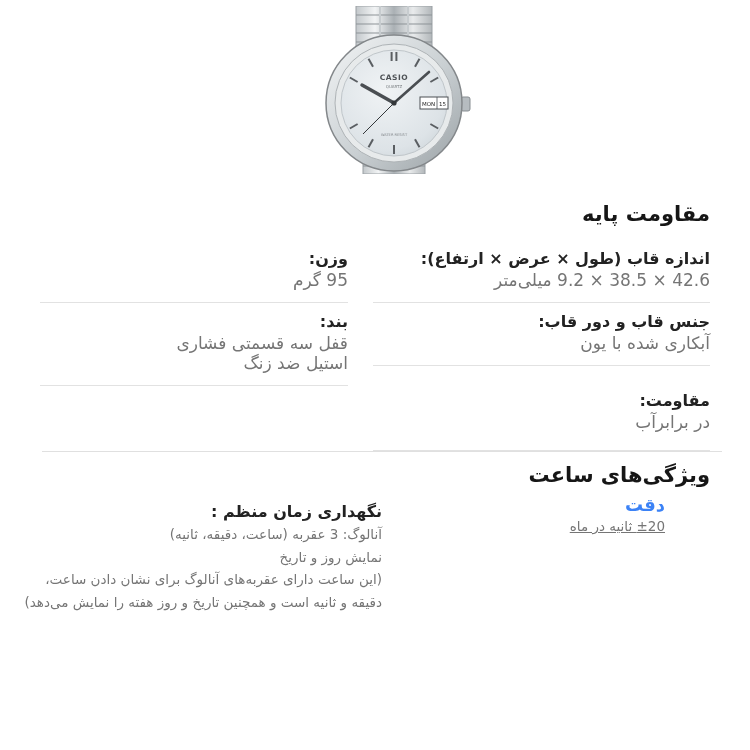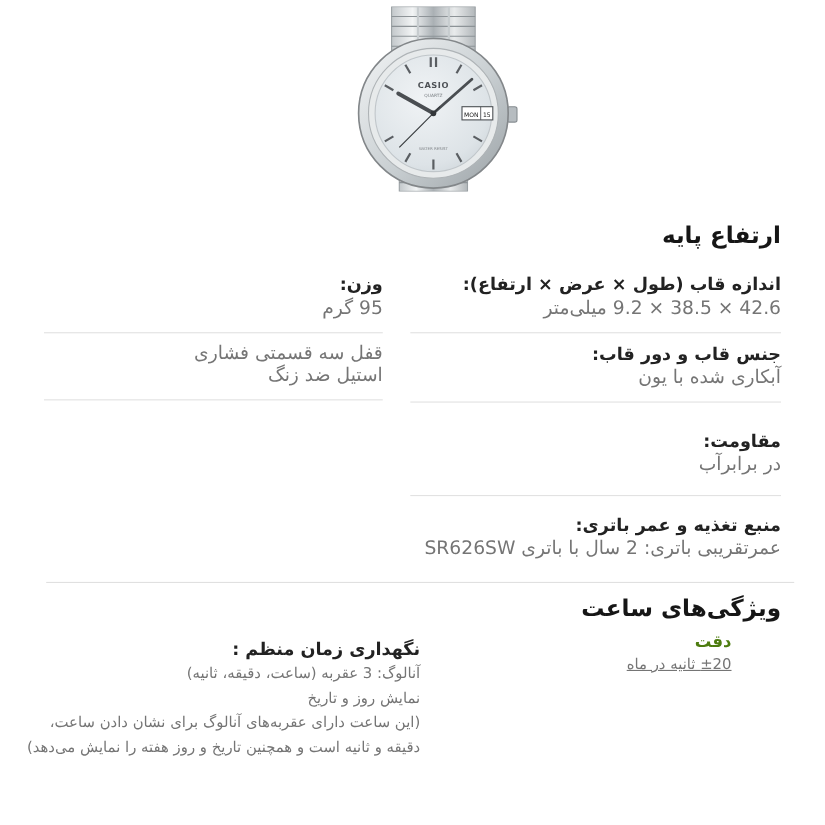--- a/index.html
+++ b/index.html
@@ -38,21 +38,21 @@
 
   .title-features { margin-top:11px; }
   .features-grid {
     display:grid;
     grid-template-columns:303px 1fr;
     column-gap:25px;
     margin-top:6px;
     align-items:start;
   }
   .accuracy-block { padding:2px 45px 0 0; text-align:right; }
-  .accuracy-label { font-size:15px; font-weight:700; color:#4d7c0f; line-height:20px; }
+  .accuracy-label { font-size:18px; font-weight:700; color:#3b82f6; line-height:20px; }
   .accuracy-value { font-size:13.5px; color:#757575; line-height:22px;text-decoration:underline; }
 
   .timekeeping-block { padding-top:8px; text-align:right; }
   .timekeeping-label { font-size:16px; font-weight:700; color:#222; line-height:22px; }
   .tk-line { font-size:13.5px; color:#757575; line-height:22.5px; white-space:nowrap; }
 </style>
 </head>
 <body>
 
 <div class="watch-wrap">
@@ -127,49 +127,46 @@
       <line x1="95" y1="97" x2="63" y2="79" stroke="#4a4e52" stroke-width="3.5" stroke-linecap="round"></line>
       <line x1="95" y1="97" x2="130" y2="66" stroke="#4a4e52" stroke-width="2.6" stroke-linecap="round"></line>
       <line x1="101" y1="91" x2="64" y2="128" stroke="#33373a" stroke-width="1"></line>
       <circle cx="95" cy="97" r="2.6" fill="#33373a"></circle>
     </g>
   </svg>
 </div>
 
 <div class="content">
 
-  <h1 class="section-title title-basic">ارتفاع پایه</h1>
+  <h1 class="section-title title-basic">مقاومت پایه</h1>
 
   <div class="info-grid">
 
     <div>
       <div class="info-row">
         <div class="info-label">اندازه قاب (طول × عرض × ارتفاع):</div>
         <div class="info-value">42.6 × 38.5 × 9.2 میلی‌متر</div>
       </div>
       <div class="info-row">
         <div class="info-label">جنس قاب و دور قاب:</div>
         <div class="info-value">آبکاری شده با یون</div>
       </div>
       <div class="info-row tall">
         <div class="info-label">مقاومت:</div>
         <div class="info-value">در برابرآب</div>
       </div>
-      <div class="info-row taller">
-        <div class="info-label">منبع تغذیه و عمر باتری:</div>
-        <div class="info-value">عمرتقریبی باتری: 2 سال با باتری SR626SW</div>
-      </div>
     </div>
 
     <div>
       <div class="info-row">
         <div class="info-label">وزن:</div>
         <div class="info-value">95 گرم</div>
       </div>
       <div class="info-row last-left">
+        <div class="info-label">بند:</div>
         <div class="info-value">قفل سه قسمتی فشاری</div>
         <div class="info-value">استیل ضد زنگ</div>
       </div>
     </div>
   </div>
 
   <hr class="full-divider">
 
   <h2 class="section-title title-features">ویژگی‌های ساعت</h2>
 

